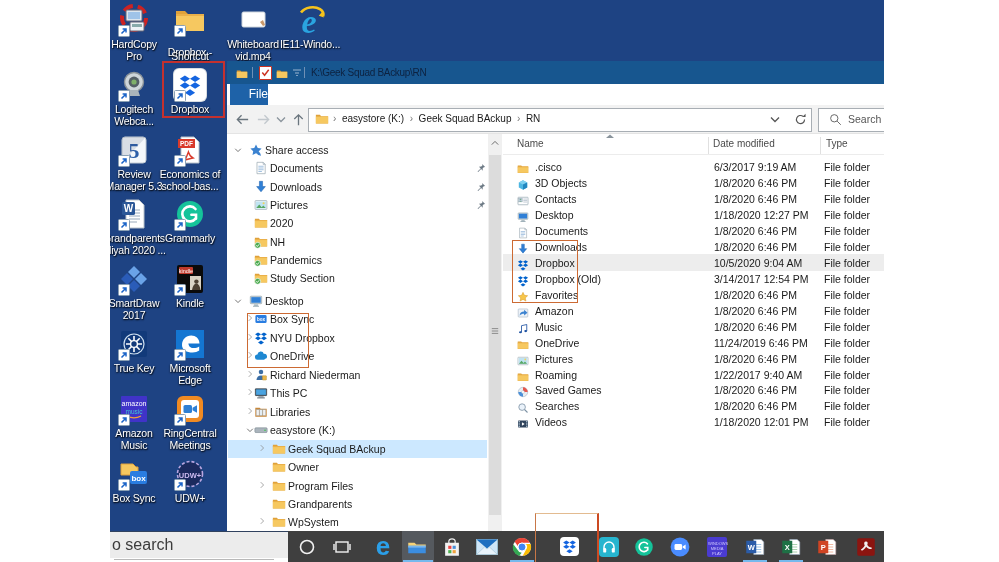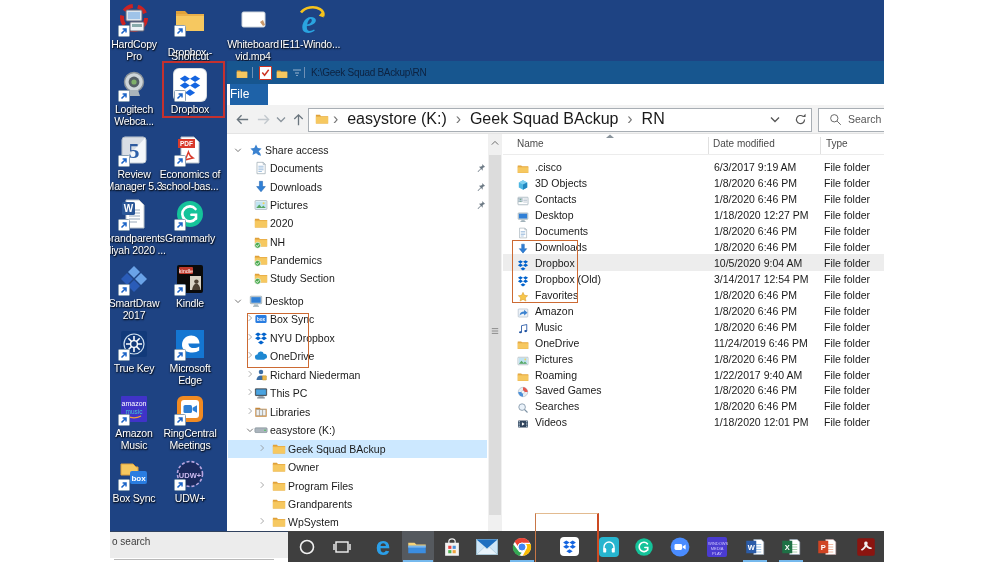--- a/index.html
+++ b/index.html
@@ -213,40 +213,40 @@
     <div class="ab" style="left:49px;top:5px"><svg style="" width="12" height="12" viewBox="0 0 16 16">
         <path d="M1 3.2h4.6l1.4 1.6H15v8.4H1z" fill="#dfa13a"></path>
         <path d="M1 5.2h14v7.9H1z" fill="#f6c860"></path>
       </svg></div>
     <svg class="ab" style="left:65px;top:7px" width="10" height="10" viewBox="0 0 10 10">
       <path d="M1 2h8M3 5h4M4.2 7.5h1.6" stroke="#9ab4d0" stroke-width="1.1"></path>
     </svg>
     <div class="ab" style="left:77px;top:6px;width:1px;height:11px;background:#6f90b5"></div>
     <div class="ab" style="left:84px;top:6px;font-size:10px;letter-spacing:-0.3px;color:#0d2240;white-space:nowrap">K:\Geek Squad BAckup\RN</div>
     <div class="ab" style="left:0;top:23px;width:657px;height:21px;background:#fff"></div>
-    <div class="ab" style="left:3px;top:23px;width:38px;height:21px;background:#1e62a8;color:#fff;font-size:12px;text-align:left;line-height:21px">File</div>
+    <div class="ab" style="left:3px;top:23px;width:38px;height:21px;background:#1e62a8;color:#fff;font-size:12px;text-align:right;line-height:21px">File</div>
     <div class="ab" style="left:0;top:44px;width:657px;height:29px;background:#f2f2f2"></div>
     <svg class="ab" style="left:8px;top:51px" width="15" height="15" viewBox="0 0 16 16">
       <path d="M14 8H3M7 3.5L2.5 8 7 12.5" stroke="#6a757e" stroke-width="1.4" fill="none"></path>
     </svg>
     <svg class="ab" style="left:29px;top:51px" width="15" height="15" viewBox="0 0 16 16">
       <path d="M2 8h11M9 3.5L13.5 8 9 12.5" stroke="#c2c8cd" stroke-width="1.4" fill="none"></path>
     </svg>
     <svg class="ab" style="left:49px;top:55px" width="10" height="8" viewBox="0 0 10 8">
       <path d="M1 1.5l4 4 4-4" stroke="#8a949c" stroke-width="1.3" fill="none"></path>
     </svg>
     <svg class="ab" style="left:64px;top:51px" width="15" height="15" viewBox="0 0 16 16">
       <path d="M8 14V3M3.5 7.5L8 3l4.5 4.5" stroke="#6a757e" stroke-width="1.4" fill="none"></path>
     </svg>
     <div class="ab" style="left:81px;top:47px;width:502px;height:22px;background:#fff;border:1px solid #a8aeb4"></div>
     <div class="ab" style="left:88px;top:51px"><svg style="" width="14" height="14" viewBox="0 0 16 16">
         <path d="M1 3.2h4.6l1.4 1.6H15v8.4H1z" fill="#dfa13a"></path>
         <path d="M1 5.2h14v7.9H1z" fill="#f6c860"></path>
       </svg></div>
-    <div class="ab" style="left:106px;top:47px;height:34px;line-height:22px;font-size:16px;color:#1a1a1a;white-space:nowrap"><span style="color:#777">›</span>&nbsp; easystore (K:) &nbsp;<span style="color:#777">›</span>&nbsp; Geek Squad BAckup &nbsp;<span style="color:#777">›</span>&nbsp; RN</div>
+    <div class="ab" style="left:106px;top:47px;height:34px;line-height:22px;font-size:10px;color:#1a1a1a;white-space:nowrap"><span style="color:#777">›</span>&nbsp; easystore (K:) &nbsp;<span style="color:#777">›</span>&nbsp; Geek Squad BAckup &nbsp;<span style="color:#777">›</span>&nbsp; RN</div>
     <svg class="ab" style="left:543px;top:55px" width="10" height="8" viewBox="0 0 10 8">
       <path d="M1 1.5l4 4 4-4" stroke="#555" stroke-width="1.3" fill="none"></path>
     </svg>
     <svg class="ab" style="left:567px;top:52px" width="13" height="13" viewBox="0 0 16 16">
       <path d="M13 8a5 5 0 11-1.8-3.8" stroke="#555" stroke-width="1.4" fill="none"></path>
       <path d="M14.2 1v4h-4z" fill="#555"></path>
     </svg>
     <div class="ab" style="left:591px;top:47px;width:80px;height:22px;background:#fff;border:1px solid #a8aeb4"></div>
     <svg class="ab" style="left:602px;top:52px" width="13" height="13" viewBox="0 0 16 16">
       <circle cx="6.5" cy="6.5" r="4.5" fill="none" stroke="#666" stroke-width="1.2"></circle>
@@ -592,21 +592,21 @@
       <path d="M6.6 5.6l3.6 2.4-3.6 2.4z" fill="#fff"></path>
     </svg></div>
 <div class="frow" style="left:535px;top:414px;z-index:4">Videos</div>
 <div class="frow" style="left:714px;top:414px;z-index:4">1/18/2020 12:01 PM</div>
 <div class="frow" style="left:824px;top:414px;z-index:4">File folder</div>
 <div class="ab" style="left:512px;top:240px;width:64px;height:61px;border:1px solid #cc6a33;z-index:6"></div>
 <div class="ab" style="left:288px;top:531px;width:596px;height:31px;background:#3f3f3f;z-index:9"></div>
 <div class="ab" style="left:110px;top:531px;width:178px;height:27px;background:#ececec;border-top:1px solid #30425f;z-index:9"></div>
 <div class="ab" style="left:110px;top:558px;width:178px;height:4px;background:#fff;z-index:9"></div>
 <div class="ab" style="left:114px;top:559px;width:160px;height:1px;background:#b8b8b8;z-index:10"></div>
-<div class="ab" style="left:112px;top:536px;font-size:10px;color:#3c3c3c;z-index:10">o search</div>
+<div class="ab" style="left:112px;top:536px;font-size:16px;color:#3c3c3c;z-index:10">o search</div>
 <div class="ab" style="left:297px;top:537px;width:20px;height:20px;z-index:10"><svg width="20" height="20" viewBox="0 0 20 20">
       <circle cx="10" cy="10" r="6.5" fill="none" stroke="#f2f2f2" stroke-width="1.6"></circle>
     </svg></div>
 <div class="ab" style="left:332px;top:537px;width:20px;height:20px;z-index:10"><svg width="20" height="20" viewBox="0 0 20 20">
       <rect x="4" y="5" width="12" height="10" fill="none" stroke="#f2f2f2" stroke-width="1.4"></rect>
       <path d="M2 7v6M18 7v6" stroke="#f2f2f2" stroke-width="1.4"></path>
     </svg></div>
 <div class="ab" style="left:372px;top:536px;width:22px;height:22px;z-index:10"><svg width="22" height="22" viewBox="0 0 22 22">
       <text x="11" y="19" font-size="26" font-weight="bold" fill="#2b9fe8" text-anchor="middle" font-family="Liberation Sans">e</text>
     </svg></div>

